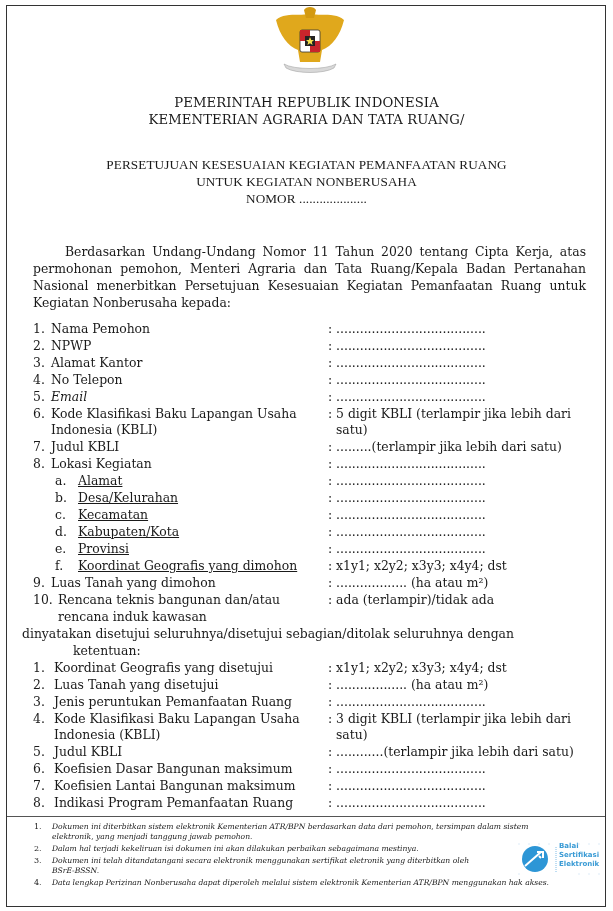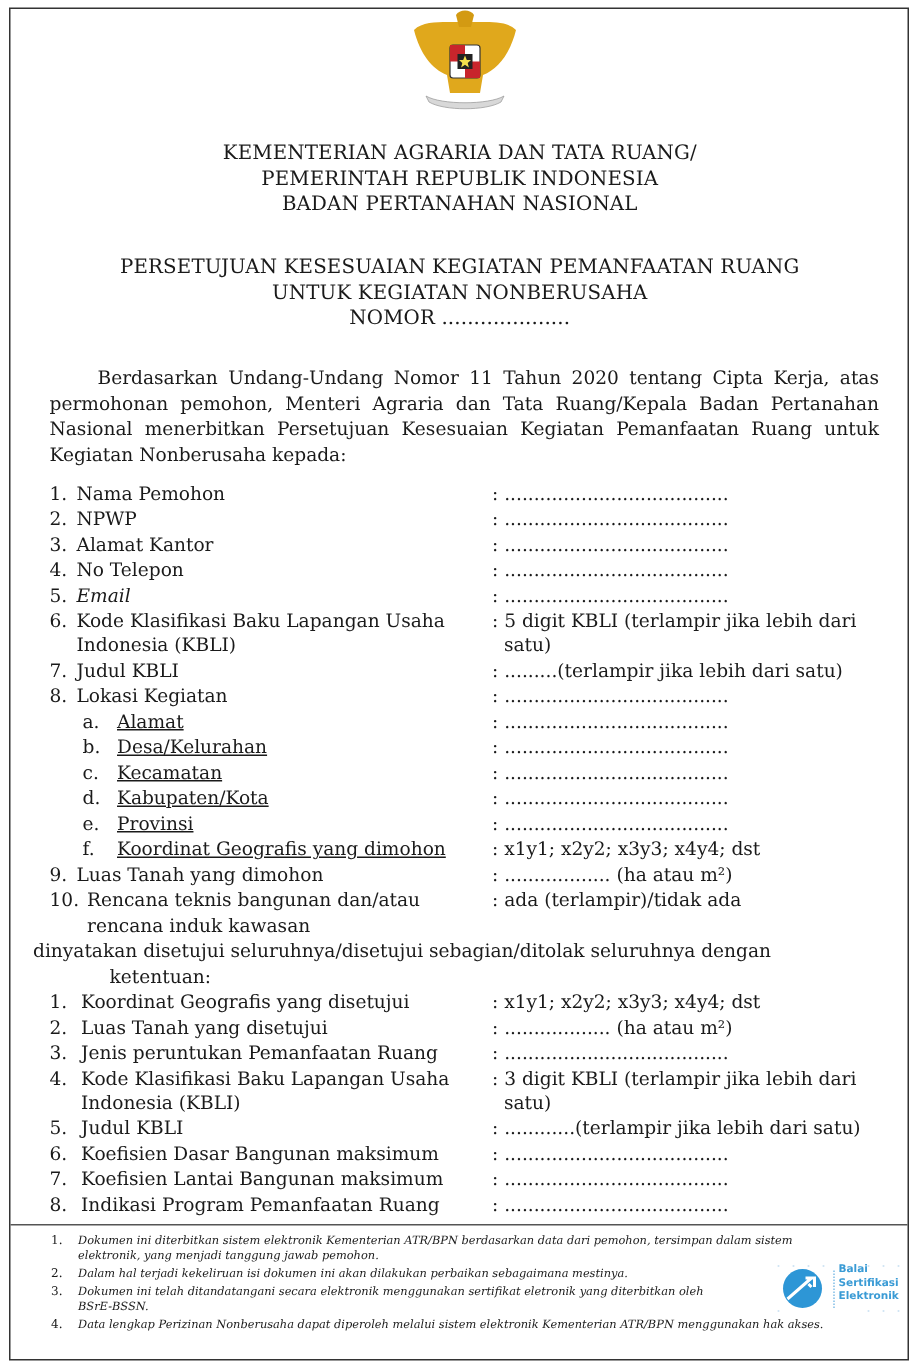--- a/index.html
+++ b/index.html
@@ -4,21 +4,21 @@
 <style>
   html, body { margin: 0; padding: 0; background: #ffffff; }
   body { width: 613px; height: 911px; position: relative; overflow: hidden;
          font-family: "DejaVu Serif", "Liberation Serif", serif; color: #1a1a1a; }
   .frame { position: absolute; left: 6px; top: 5px; width: 600px; height: 902px;
            border: 1px solid #333; box-sizing: border-box; }
   .emblem { position: absolute; left: 270px; top: 6px; width: 80px; height: 72px; }
   .header { position: absolute; left: 0; width: 613px; text-align: center;
             font-size: 13.2px; line-height: 17px; letter-spacing: 0.1px; }
   .hdr1 { top: 94px; }
-  .hdr2 { top: 170px; }
+  .hdr2 { top: 156px; font-family: Liberation Serif, serif; }
   .intro { position: absolute; left: 33px; top: 243px; width: 553px;
            font-size: 12.4px; line-height: 17px; text-align: justify; }
   .intro .indent { display: inline-block; width: 32px; }
   .row { position: absolute; font-size: 12.4px; line-height: 16.8px; }
   .num { position: absolute; left: 33px; }
   .lab { position: absolute; left: 51px; white-space: nowrap; }
   .sublet { position: absolute; left: 55px; }
   .sublab { position: absolute; left: 78px; white-space: nowrap; text-decoration: underline; }
   .val { position: absolute; left: 328px; white-space: nowrap; }
   .val2 { position: absolute; left: 336px; white-space: nowrap; }
@@ -43,23 +43,22 @@
   <path d="M34 4 C36 0 44 0 46 4 L44 12 L36 12 Z" fill="#d39a12"></path>
   <rect x="30" y="24" width="20" height="22" rx="2" fill="#ffffff" stroke="#333" stroke-width="0.8"></rect>
   <rect x="30" y="24" width="10" height="11" fill="#c8252c"></rect>
   <rect x="40" y="35" width="10" height="11" fill="#c8252c"></rect>
   <rect x="35" y="30" width="10" height="10" fill="#222"></rect>
   <polygon points="40,31 41.2,34 44,34 41.8,36 42.6,39 40,37.2 37.4,39 38.2,36 36,34 38.8,34" fill="#f4e04d"></polygon>
   <path d="M14 58 C24 64 56 64 66 58 L64 62 C54 68 26 68 16 62 Z" fill="#d8d8d8" stroke="#999" stroke-width="0.5"></path>
 </svg>
 
 <div class="header hdr1">
+  <div>PEMERINTAH REPUBLIK INDONESIA</div>
   <div>KEMENTERIAN AGRARIA DAN TATA RUANG/</div>
-  <div>PEMERINTAH REPUBLIK INDONESIA</div>
-  <div>BADAN PERTANAHAN NASIONAL</div>
 </div>
 
 <div class="header hdr2">
   <div>PERSETUJUAN KESESUAIAN KEGIATAN PEMANFAATAN RUANG</div>
   <div>UNTUK KEGIATAN NONBERUSAHA</div>
   <div>NOMOR ....................</div>
 </div>
 
 <div class="intro"><span class="indent"></span><span>Berdasarkan Undang-Undang Nomor 11 Tahun 2020 tentang Cipta Kerja, atas permohonan pemohon, Menteri Agraria dan Tata Ruang/Kepala Badan Pertanahan Nasional menerbitkan Persetujuan Kesesuaian Kegiatan Pemanfaatan Ruang untuk Kegiatan Nonberusaha kepada:</span></div>
 

